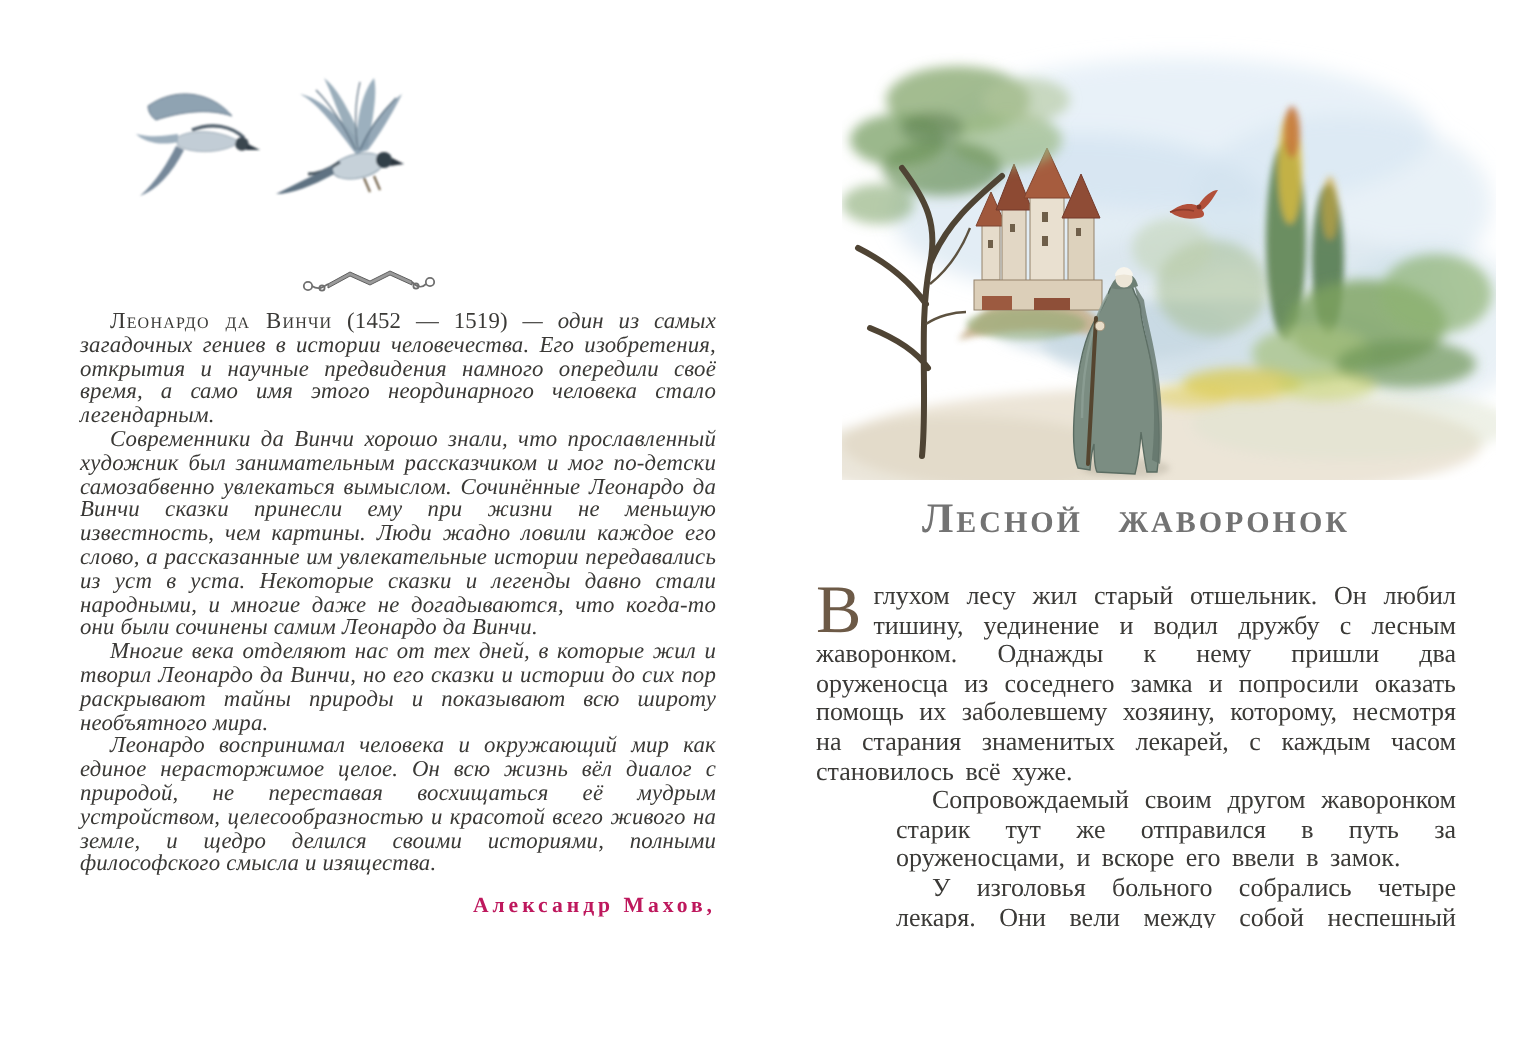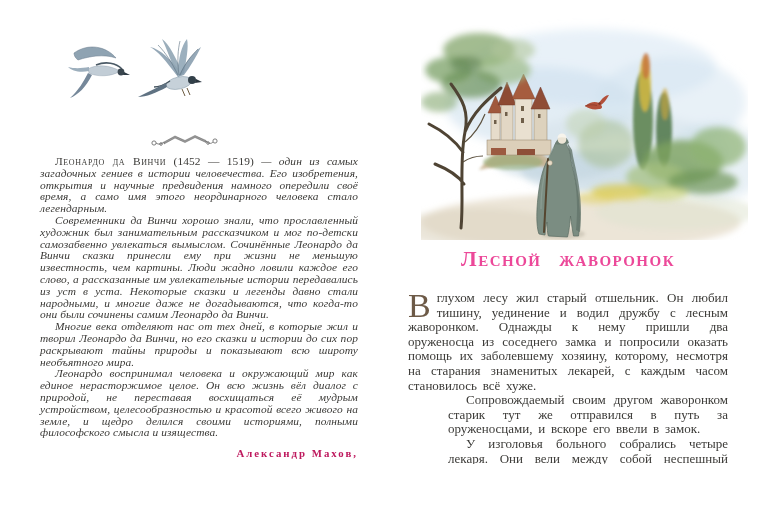--- a/index.html
+++ b/index.html
@@ -23,21 +23,21 @@
     position:absolute;left:40px;top:447px;width:318px;
     text-align:right;color:#be185d;
   }
   .sig-name{font-weight:bold;font-size:10.8px;letter-spacing:2px;margin:0 0 2px 0;}
   .sig-line{font-size:11px;line-height:11px;letter-spacing:0.3px;margin:16px;}
   
   .main-illo{position:absolute;left:421px;top:12px;width:327px;height:228px;}
   .story-title{
     position:absolute;left:408px;top:247px;width:320px;text-align:center;
     font-variant:small-caps;font-weight:bold;font-size:21px;
-    letter-spacing:1.5px;word-spacing:11px;color:#ec4899;
+    letter-spacing:1.5px;word-spacing:11px;color:#737373;
   }
   .right-text{
     position:absolute;left:408px;top:291px;width:320px;
     font-size:13px;line-height:14.6px;text-align:justify;
     color:#3b3a37;word-spacing:2.5px;
   }
   .right-text p{margin:0;}
   .right-text p.indent{text-indent:18px;margin-left:40px;}
   .drop-cap{
     float:left;font-size:34px;line-height:27px;padding:1px 6px 0 0;

